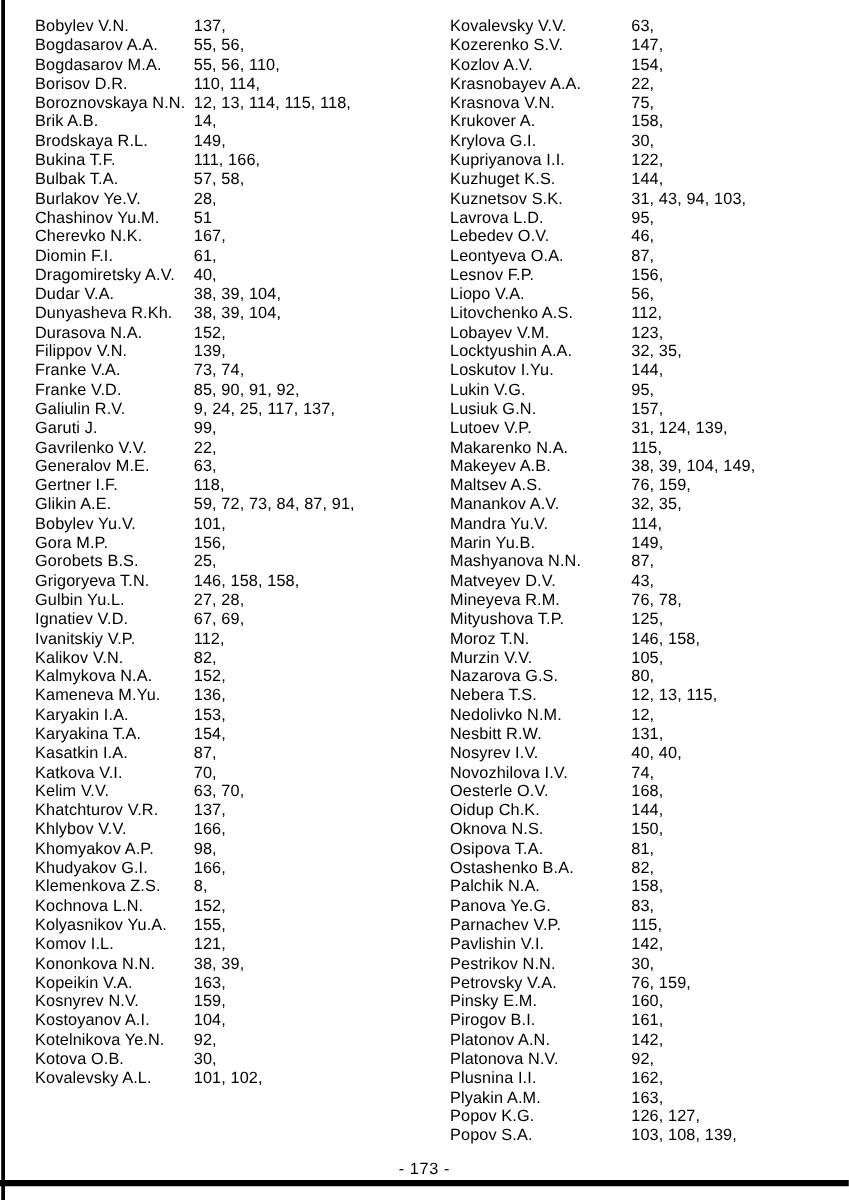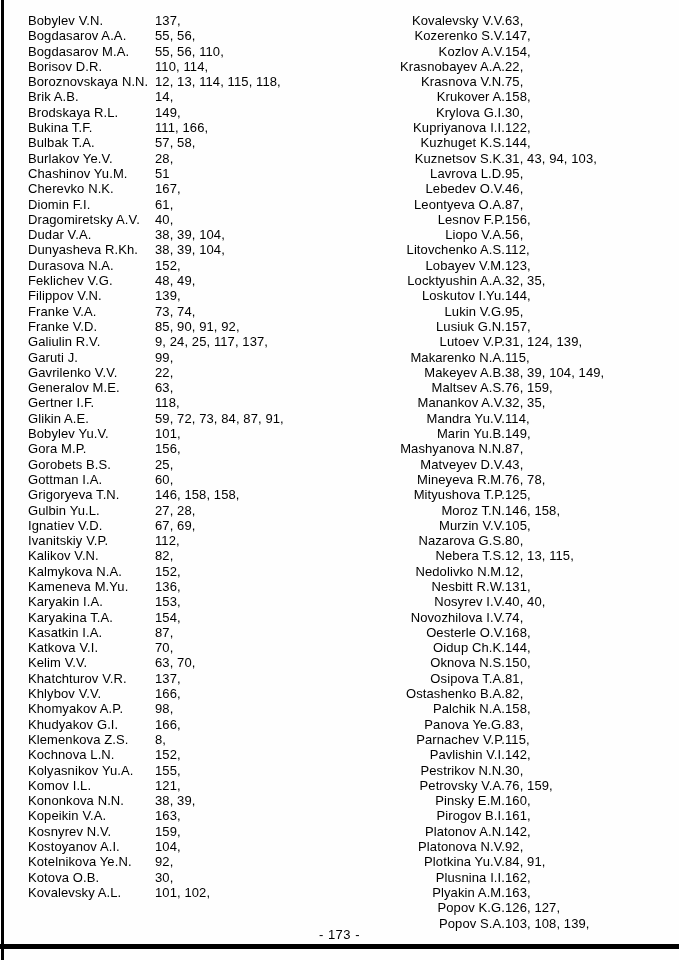--- a/index.html
+++ b/index.html
@@ -44,21 +44,21 @@
     right: 6px;
   }
   .columns {
     display: flex;
     align-items: flex-start;
   }
   .column {
     display: block;
   }
   .col-0 { width: 332px; }
-  .col-1 { flex: 1; text-align: right; }
+  .col-1 { flex: 1; }
   .entry-row {
     display: flex;
     align-items: baseline;
     height: 15.3px;
     line-height: 15.3px;
     font-size: 13px;
     letter-spacing: 0.1px;
     white-space: nowrap;
   }
   .col-0 .entry-name { width: 127px; flex: none; }
@@ -146,24 +146,20 @@
           </div>
           <div class="entry-row">
             <span class="entry-name">Dunyasheva R.Kh.</span>
             <span class="entry-pages">38, 39, 104,</span>
           </div>
           <div class="entry-row">
             <span class="entry-name">Durasova N.A.</span>
             <span class="entry-pages">152,</span>
           </div>
           <div class="entry-row">
-            <span class="entry-name">Feklichev V.G.</span>
-            <span class="entry-pages">48, 49,</span>
-          </div>
-          <div class="entry-row">
             <span class="entry-name">Filippov V.N.</span>
             <span class="entry-pages">139,</span>
           </div>
           <div class="entry-row">
             <span class="entry-name">Franke V.A.</span>
             <span class="entry-pages">73, 74,</span>
           </div>
           <div class="entry-row">
             <span class="entry-name">Franke V.D.</span>
             <span class="entry-pages">85, 90, 91, 92,</span>
@@ -198,24 +194,20 @@
           </div>
           <div class="entry-row">
             <span class="entry-name">Gora M.P.</span>
             <span class="entry-pages">156,</span>
           </div>
           <div class="entry-row">
             <span class="entry-name">Gorobets B.S.</span>
             <span class="entry-pages">25,</span>
           </div>
           <div class="entry-row">
-            <span class="entry-name">Gottman I.A.</span>
-            <span class="entry-pages">60,</span>
-          </div>
-          <div class="entry-row">
             <span class="entry-name">Grigoryeva T.N.</span>
             <span class="entry-pages">146, 158, 158,</span>
           </div>
           <div class="entry-row">
             <span class="entry-name">Gulbin Yu.L.</span>
             <span class="entry-pages">27, 28,</span>
           </div>
           <div class="entry-row">
             <span class="entry-name">Ignatiev V.D.</span>
             <span class="entry-pages">67, 69,</span>
@@ -530,24 +522,20 @@
             <span class="entry-name">Pirogov B.I.</span>
             <span class="entry-pages">161,</span>
           </div>
           <div class="entry-row">
             <span class="entry-name">Platonov A.N.</span>
             <span class="entry-pages">142,</span>
           </div>
           <div class="entry-row">
             <span class="entry-name">Platonova N.V.</span>
             <span class="entry-pages">92,</span>
-          </div>
-          <div class="entry-row">
-            <span class="entry-name">Plotkina Yu.V.</span>
-            <span class="entry-pages">84, 91,</span>
           </div>
           <div class="entry-row">
             <span class="entry-name">Plusnina I.I.</span>
             <span class="entry-pages">162,</span>
           </div>
           <div class="entry-row">
             <span class="entry-name">Plyakin A.M.</span>
             <span class="entry-pages">163,</span>
           </div>
           <div class="entry-row">

